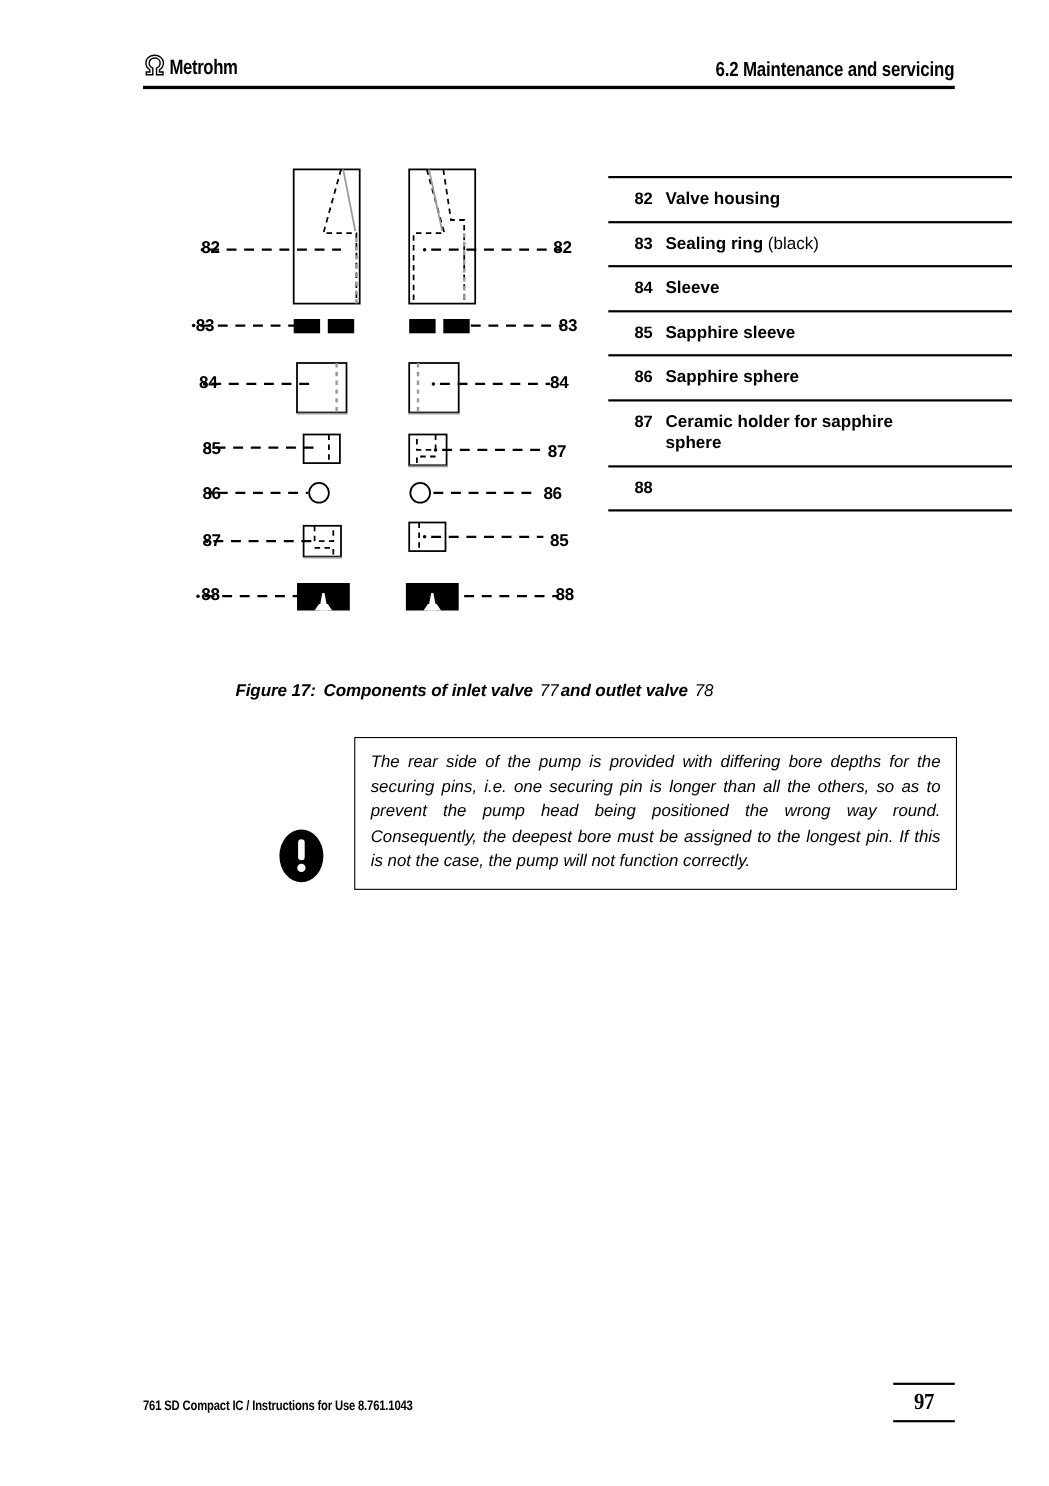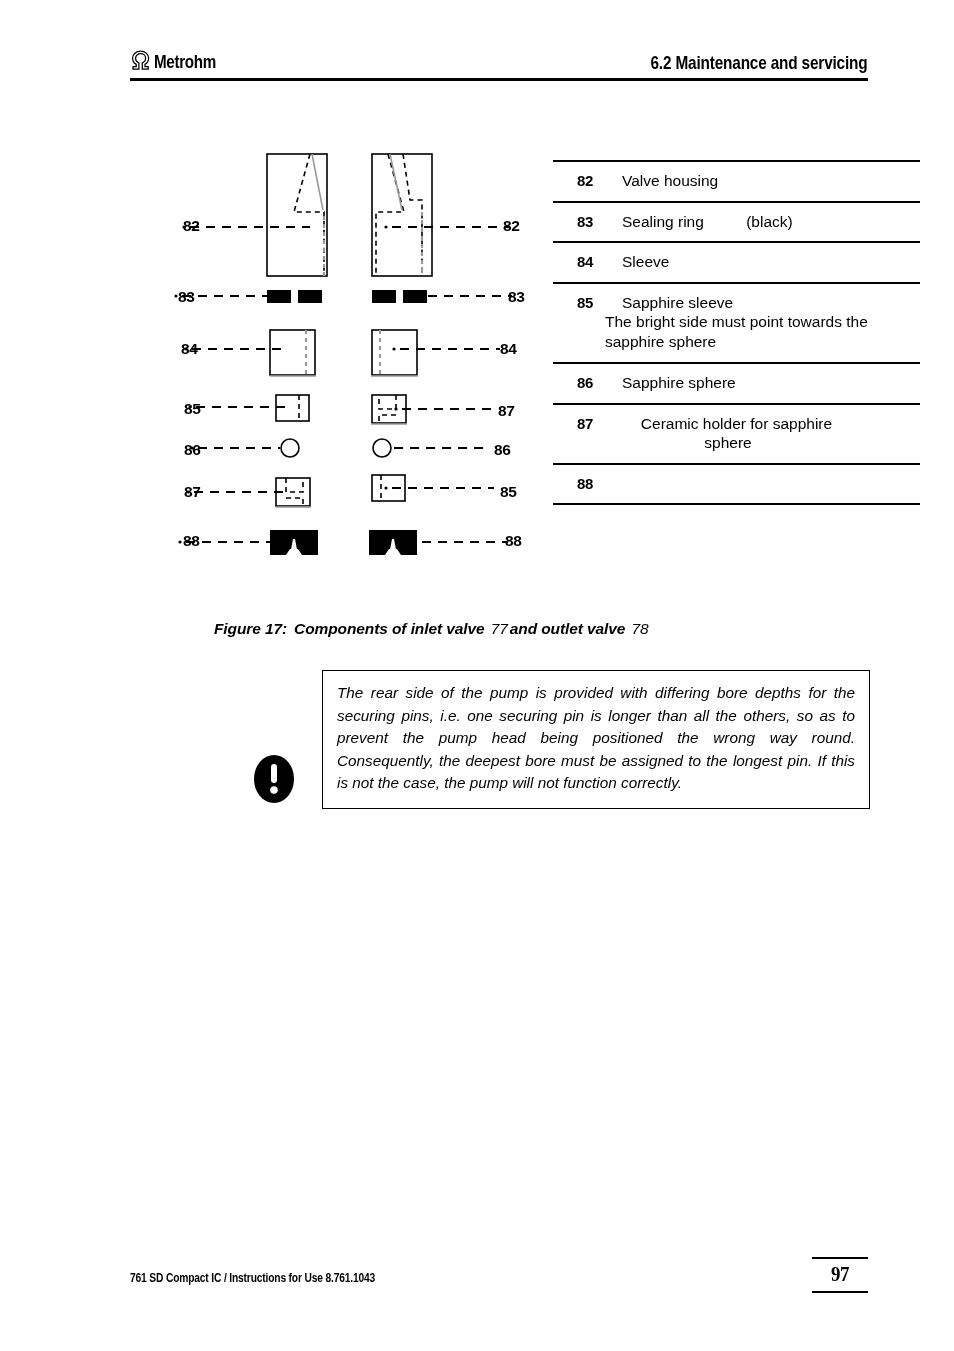--- a/index.html
+++ b/index.html
@@ -110,22 +110,22 @@
     padding-right: 12px;
     font-weight: bold;
     font-size: 15px;
     letter-spacing: -0.3px;
     line-height: 19px;
   }
   .pt-text {
     font-size: 15.5px;
     line-height: 19.5px;
   }
-  .pt-text b { font-weight: normal; margin-left: 17px; }
-  .pt-text .plain { font-weight: normal; margin-left: 38px; }
+  .pt-text b { font-weight: bold; }
+  .pt-text .plain { font-weight: normal; }
   .pt-desc {
     font-weight: normal;
     font-size: 15.5px;
     line-height: 20px;
     display: block;
   }
 
   
   #figure-caption {
     position: absolute;
@@ -382,34 +382,33 @@
       <div class="pt-num">84</div>
       <div class="pt-text">
         <b>Sleeve</b><span class="plain"></span>
       </div>
     </div>
 
     <div class="pt-row">
       <div class="pt-num">85</div>
       <div class="pt-text">
         <b>Sapphire sleeve</b>
-        <span class="pt-desc">The bright side must point towards the sapphire sphere</span>
       </div>
     </div>
 
     <div class="pt-row">
       <div class="pt-num">86</div>
       <div class="pt-text">
         <b>Sapphire sphere</b>
       </div>
     </div>
 
     <div class="pt-row">
       <div class="pt-num">87</div>
-      <div class="pt-text" style="max-width:246px;text-align:center;">
+      <div class="pt-text" style="max-width:246px;">
         <b>Ceramic holder for sapphire sphere</b>
       </div>
     </div>
 
     <div class="pt-row last">
       <div class="pt-num">88</div>
     </div>
 
   </div>
 

